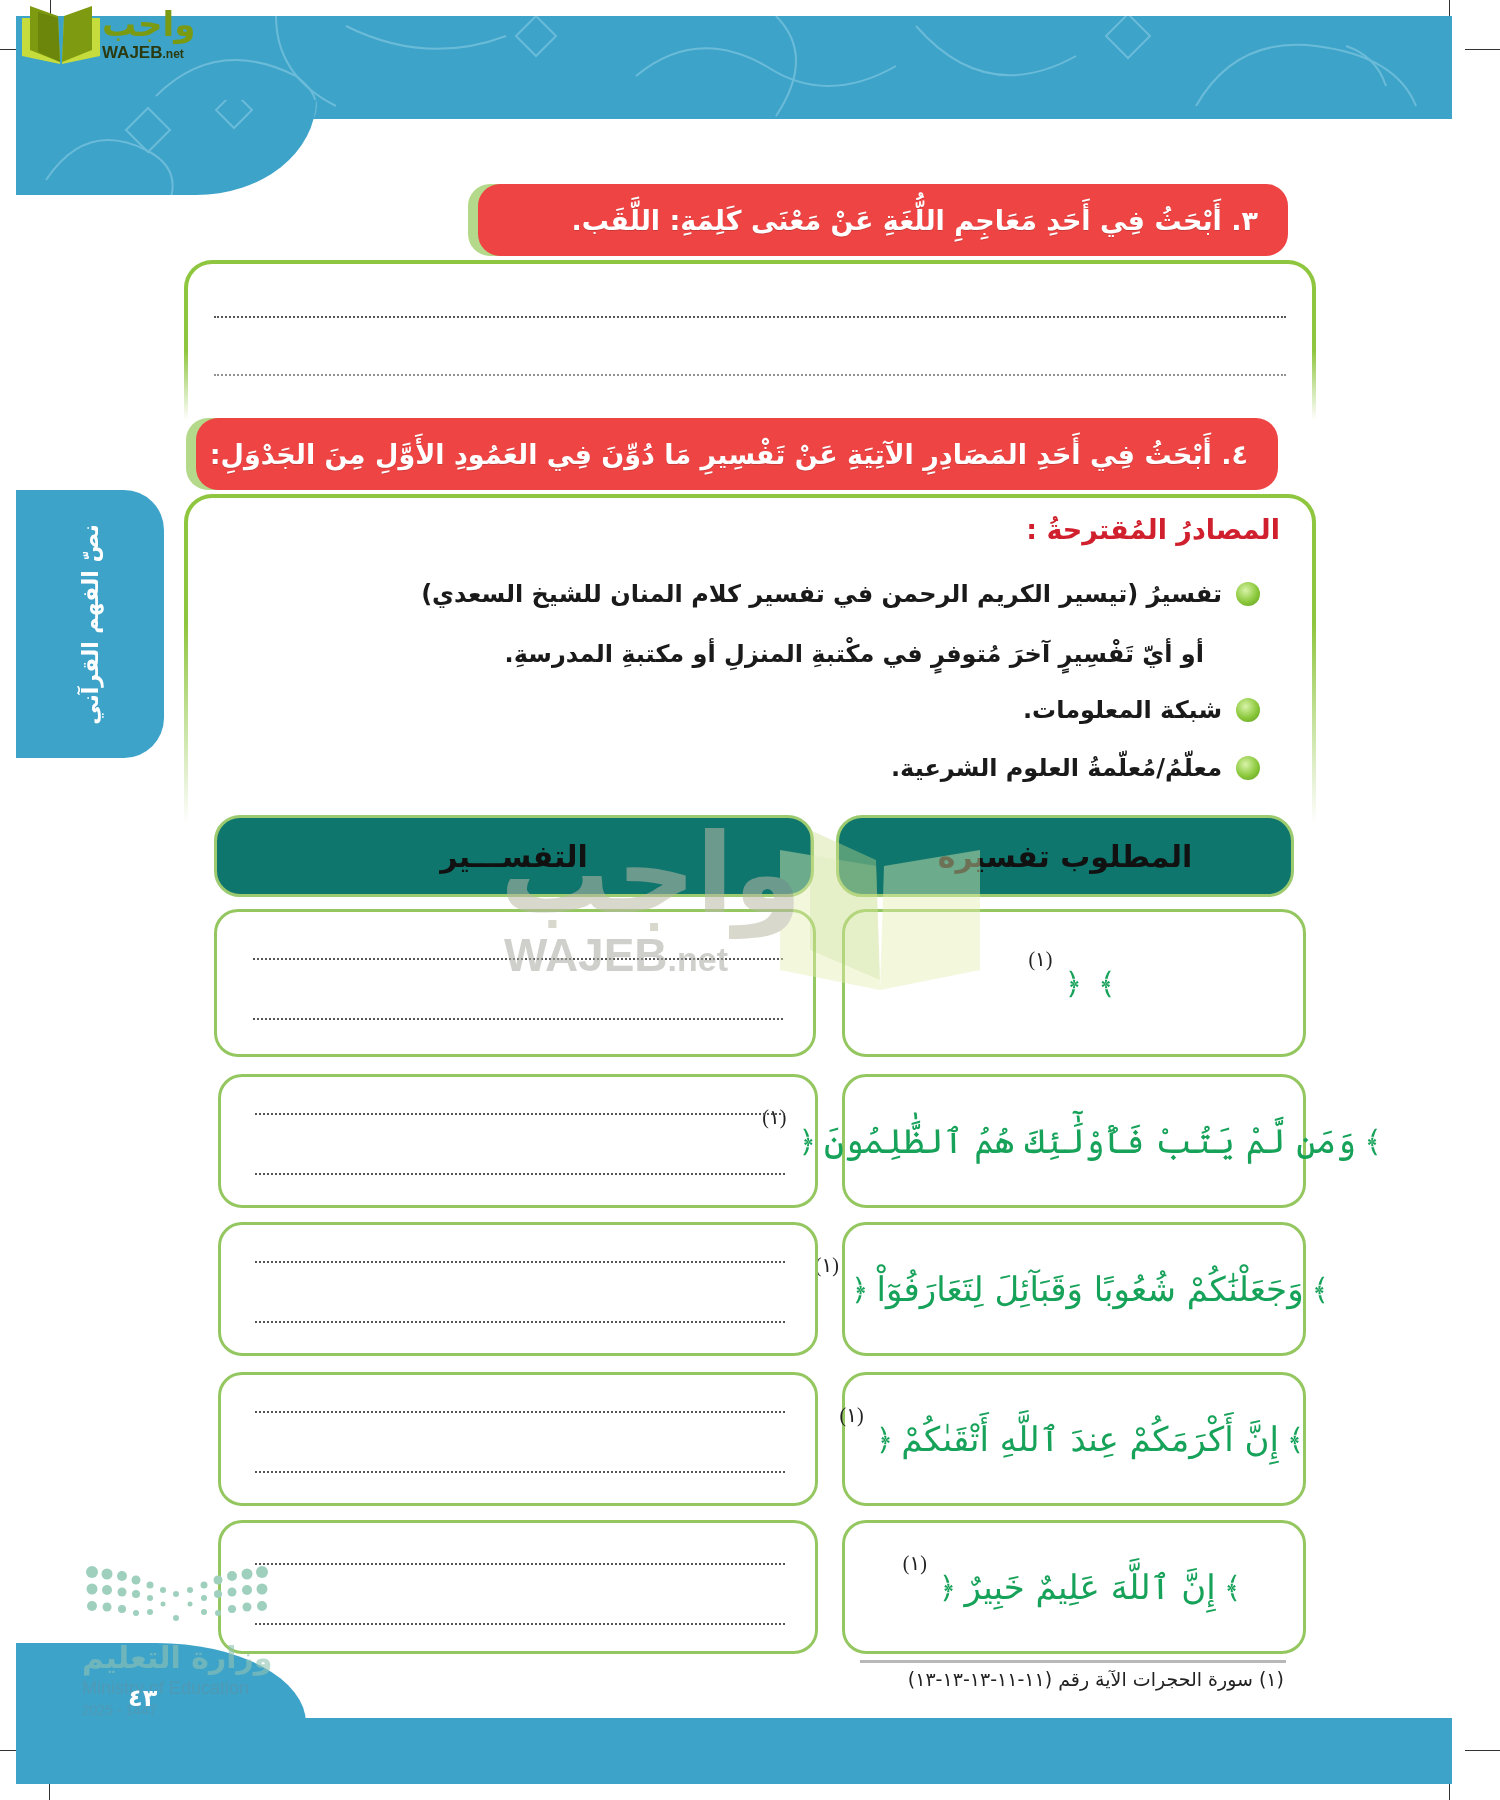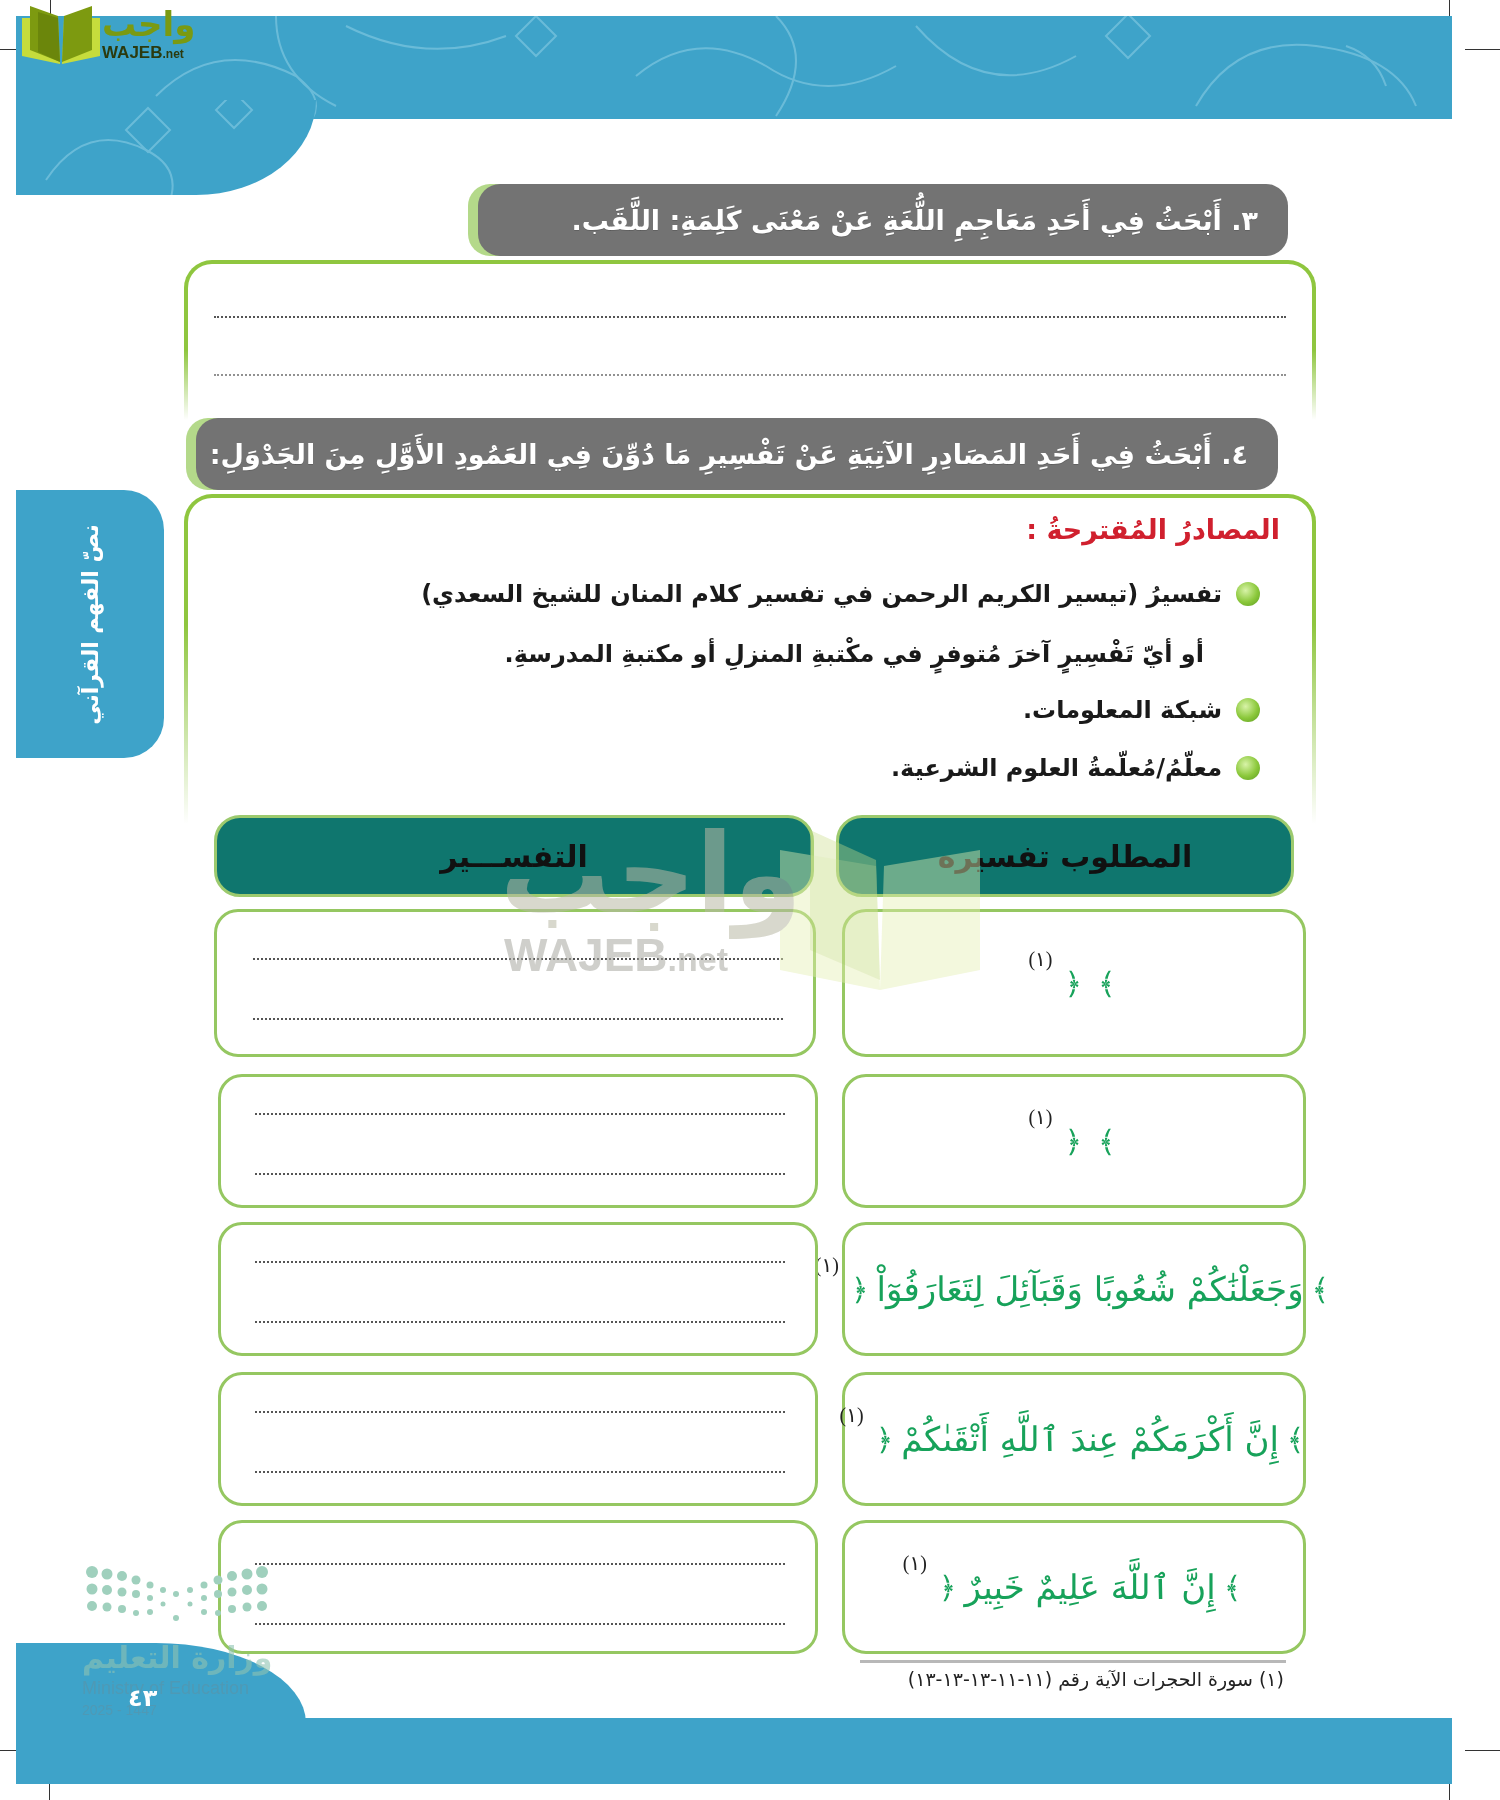--- a/index.html
+++ b/index.html
@@ -25,21 +25,21 @@
     .logo-ar { font-family: "DejaVu Sans", sans-serif; font-weight: bold; font-size: 34px; color: #7a9a12; line-height: 40px; direction: rtl; }
     .logo-en { font-family: "Liberation Sans", sans-serif; font-weight: bold; font-size: 17px; color: #2b3a0e; line-height: 18px; direction: ltr; }
     .logo-en small { font-size: 12px; }
     .logo-book { width: 82px; height: 58px; margin-left: 8px; margin-top: 2px; }
 
     
     .crop { position: absolute; background: #333; }
 
     
     .q-bar {
-      position: absolute; background: #737373;
+      position: absolute; background: #ef4444;
       border-radius: 22px 22px 22px 22px;
       color: #ffffff; font-weight: bold;
       display: flex; align-items: center; justify-content: flex-start;
       padding-right: 30px;
       box-shadow: -10px 0 0 0 #b4d98a;
     }
     .q-bar span { font-size: 27px; text-shadow: 0 1px 0 rgba(0,0,0,0.15); white-space: nowrap; }
     #q3-bar { left: 478px; top: 184px; width: 810px; height: 72px; }
     #q4-bar { left: 196px; top: 418px; width: 1082px; height: 72px; }
 
@@ -229,20 +229,21 @@
 <div class="col-head" id="head-right">المطلوب تفسيره</div>
 <div class="col-head" id="head-left">التفســـير</div>
 
 <div class="cell cell-verse" style="left:842px;top:909px;width:464px;height:148px;">
   <span class="orn">﴾</span>
   <span class="orn">﴿</span>
   <span class="fn-mark">(١)</span>
 </div>
 <div class="cell cell-verse" style="left:842px;top:1074px;width:464px;height:134px;">
   <span class="orn">﴾</span>
+  <span>وَمَن لَّمْ يَتُبْ فَأُوْلَٰٓئِكَ هُمُ ٱلظَّٰلِمُونَ</span>
   <span class="orn">﴿</span>
   <span class="fn-mark">(١)</span>
 </div>
 <div class="cell cell-verse" style="left:842px;top:1222px;width:464px;height:134px;">
   <span class="orn">﴾</span>
   <span>وَجَعَلْنَٰكُمْ شُعُوبًا وَقَبَآئِلَ لِتَعَارَفُوٓاْ</span>
   <span class="orn">﴿</span>
   <span class="fn-mark">(١)</span>
 </div>
 <div class="cell cell-verse" style="left:842px;top:1372px;width:464px;height:134px;">

